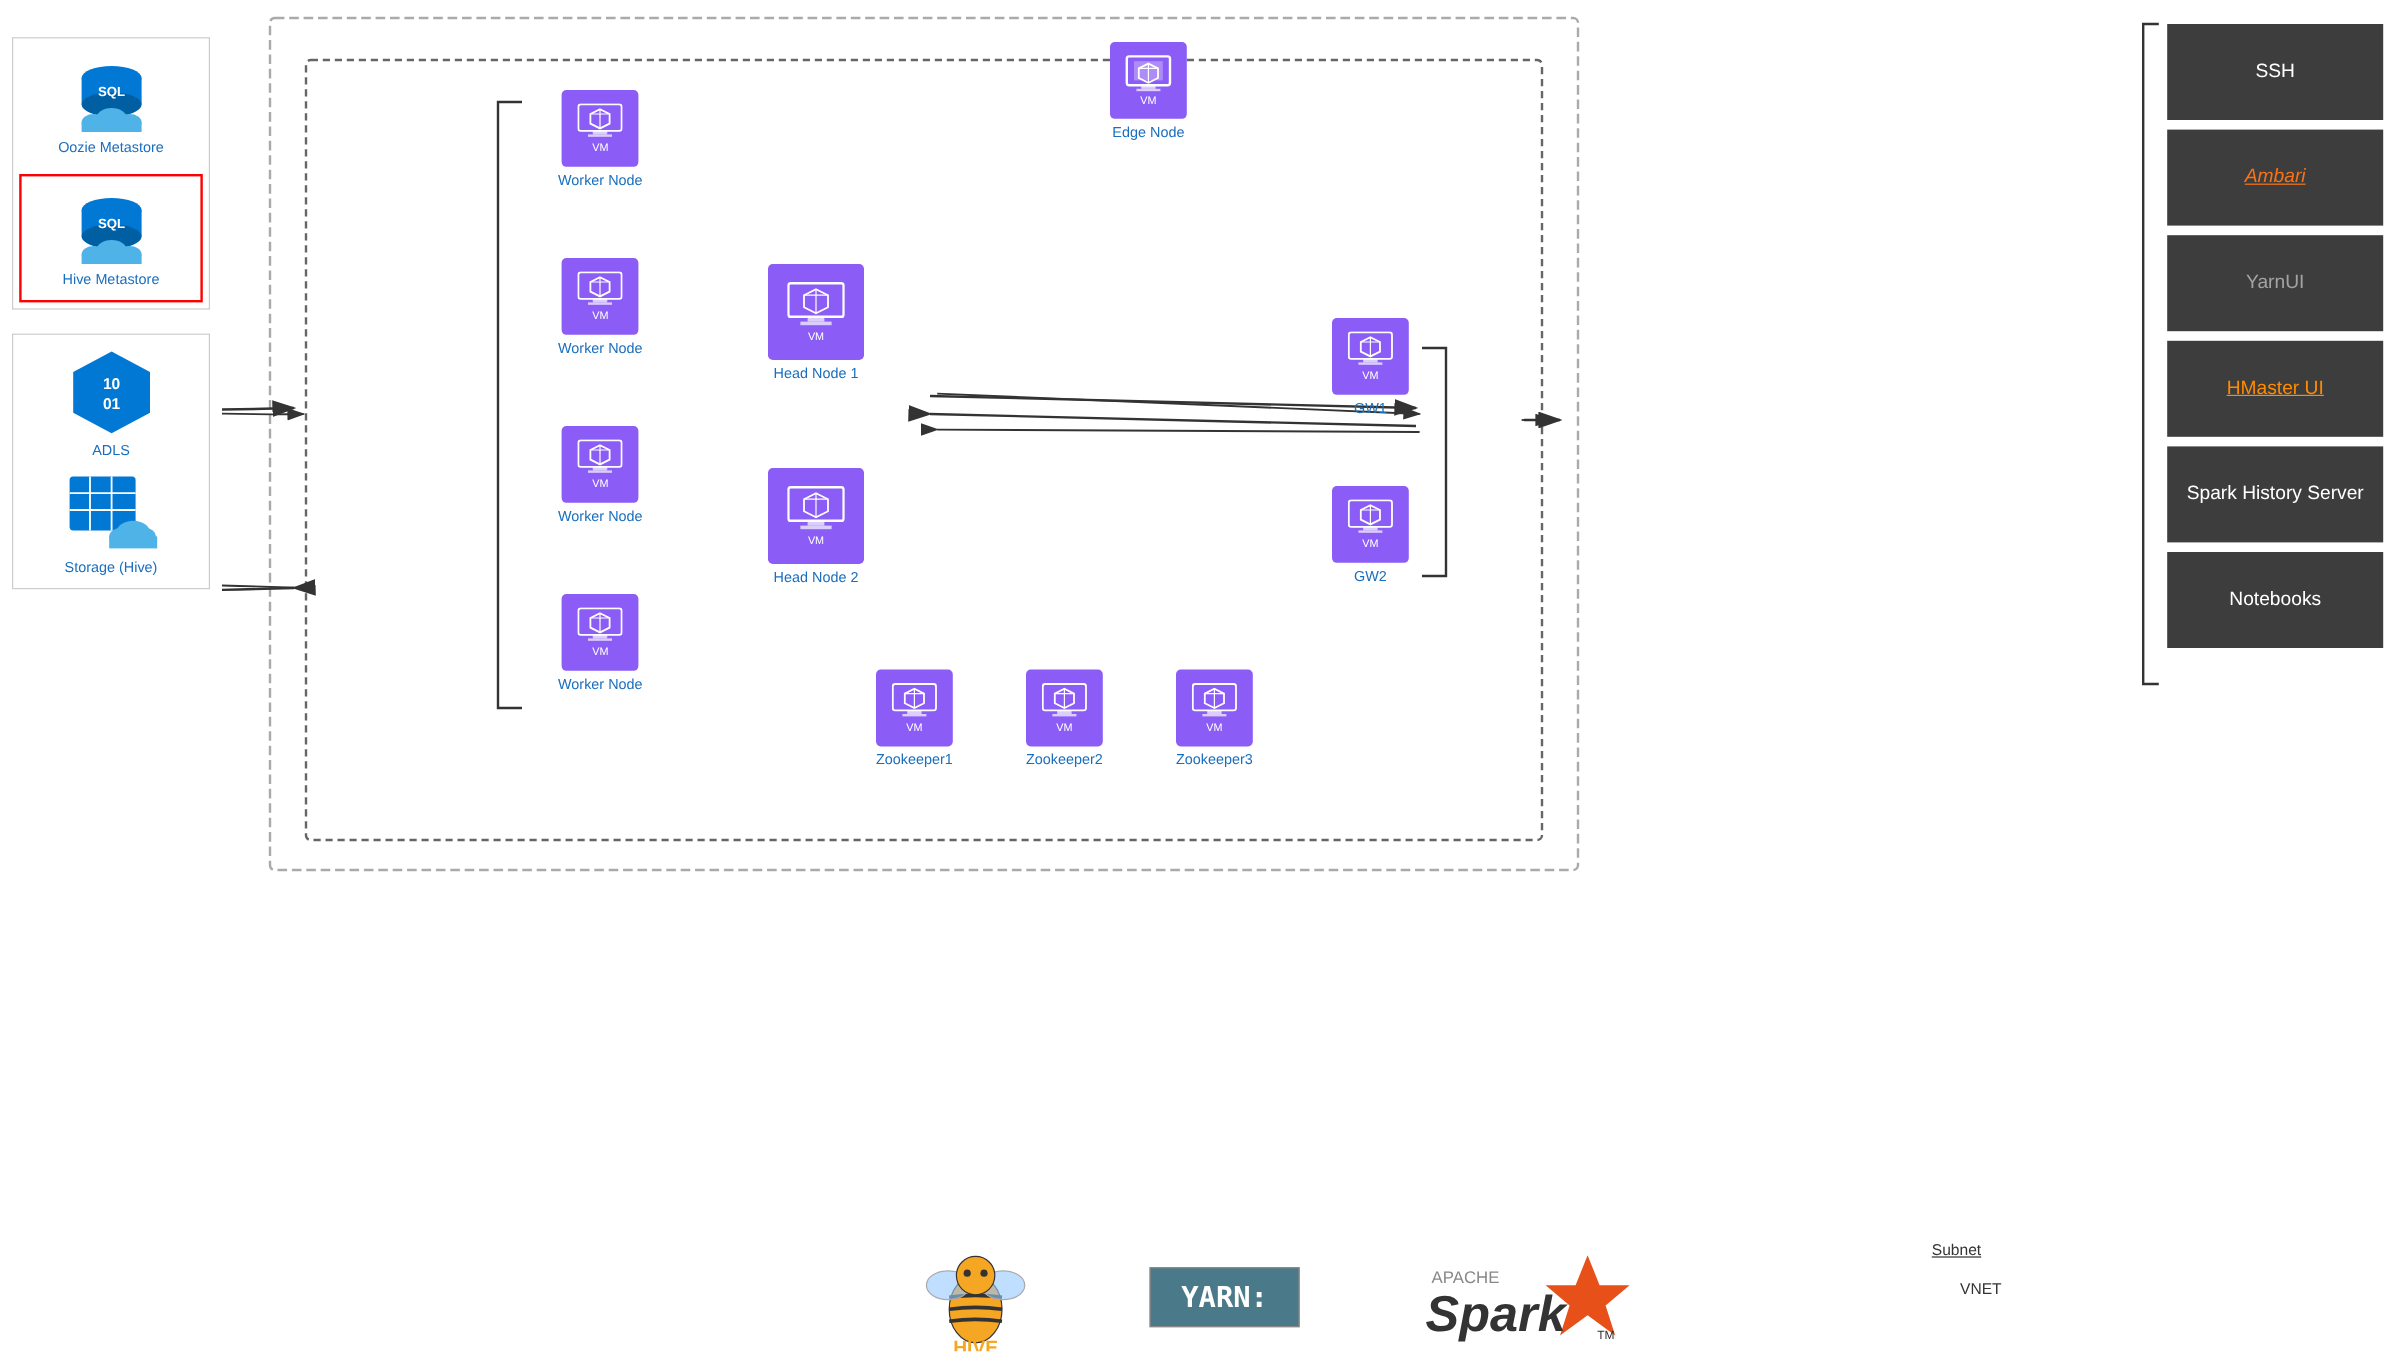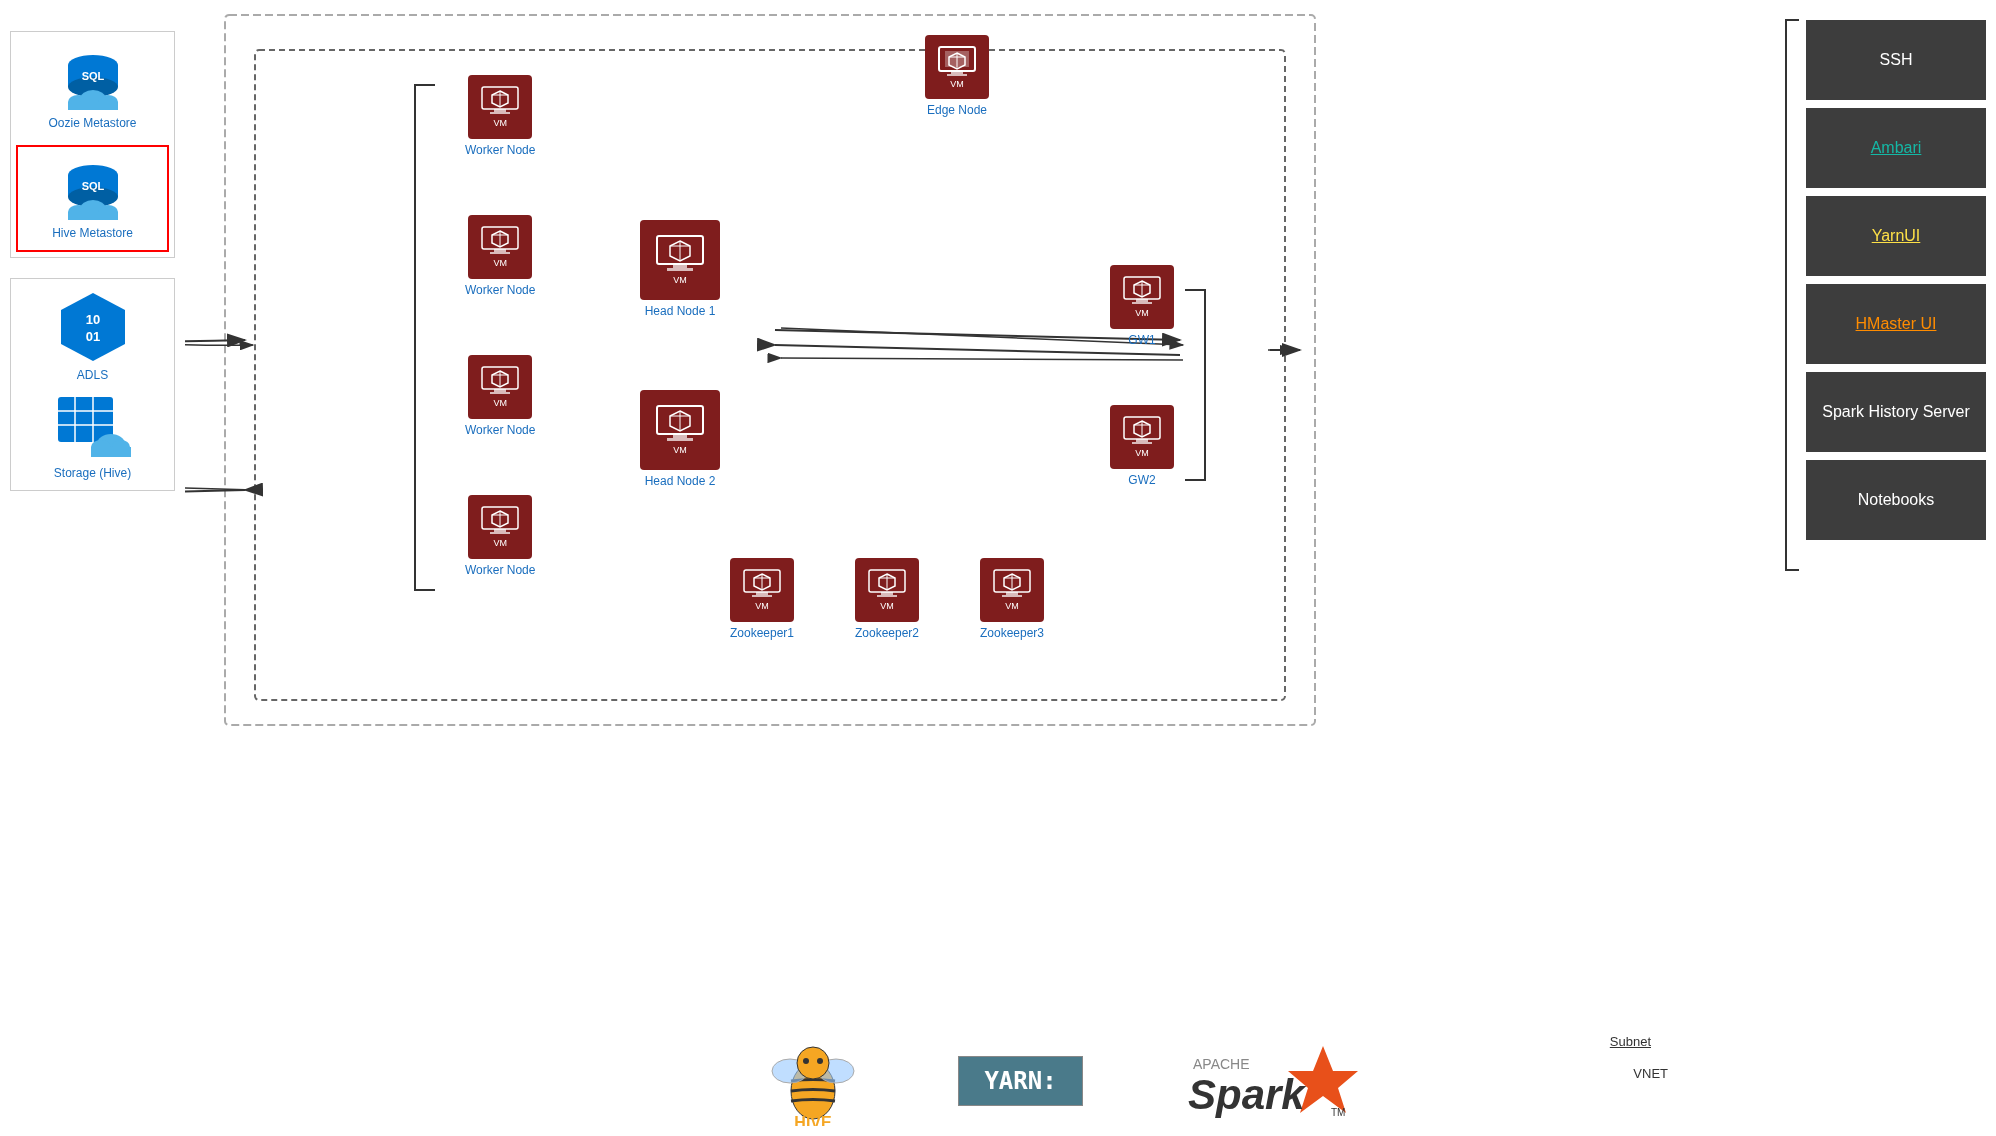--- a/index.html
+++ b/index.html
@@ -60,21 +60,21 @@
       color: #1a6ebe;
       text-align: center;
       font-weight: 500;
       margin-top: 4px;
     }
 
     
     .vm-icon {
       width: 64px;
       height: 64px;
-      background: #7f1d1d;
+      background: #8b5cf6;
       border-radius: 4px;
       display: flex;
       flex-direction: column;
       align-items: center;
       justify-content: center;
       position: relative;
     }
     .vm-icon.large {
       width: 80px;
       height: 80px;
@@ -118,22 +118,22 @@
       text-align: center;
       font-size: 16px;
       font-weight: 400;
       cursor: pointer;
       min-height: 80px;
       display: flex;
       align-items: center;
       justify-content: center;
     }
 
-    .right-btn.ambari { color: #14b8a6; text-decoration: underline; }
-    .right-btn.yarnui { color: #fde047; text-decoration: underline; }
+    .right-btn.ambari { color: #f97316; text-decoration: underline; font-style: italic; }
+    .right-btn.yarnui { color: #a3a3a3; }
     .right-btn.hmaster { color: #ff8c00; text-decoration: underline; }
 
     
     .bottom-logos {
       position: absolute;
       bottom: 15px;
       left: 300px;
       right: 200px;
       display: flex;
       align-items: center;

